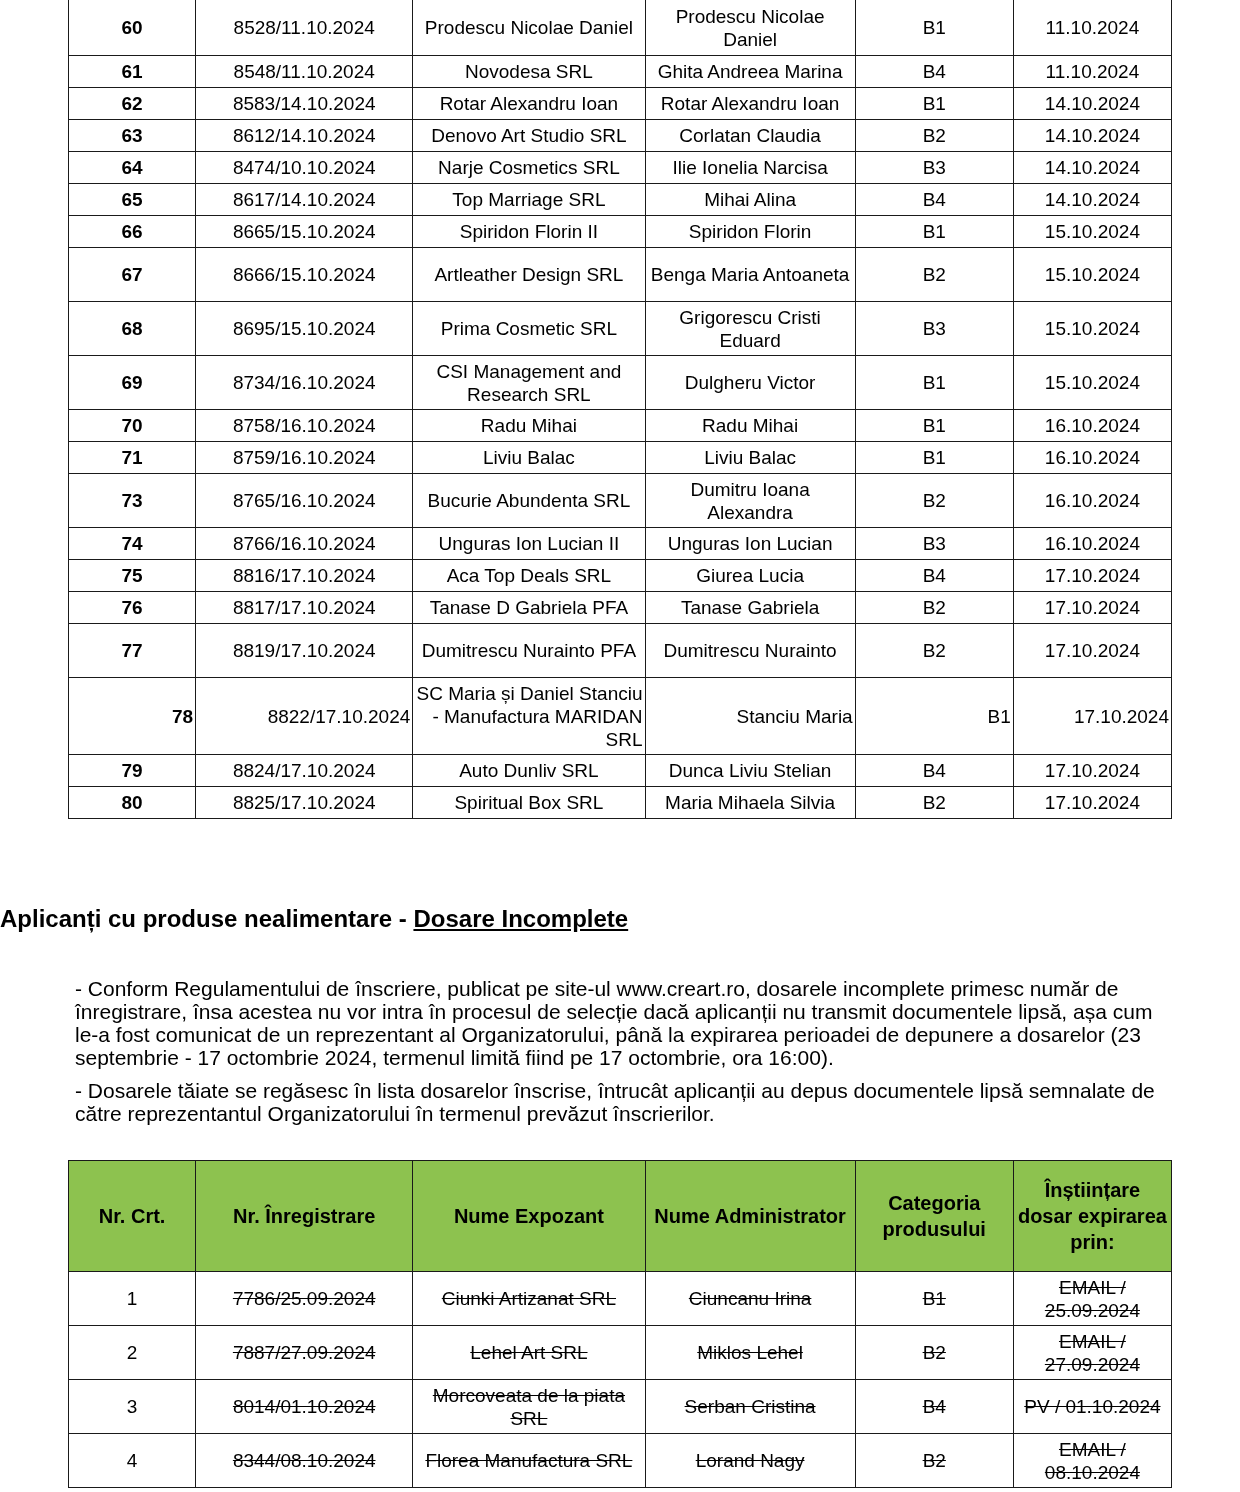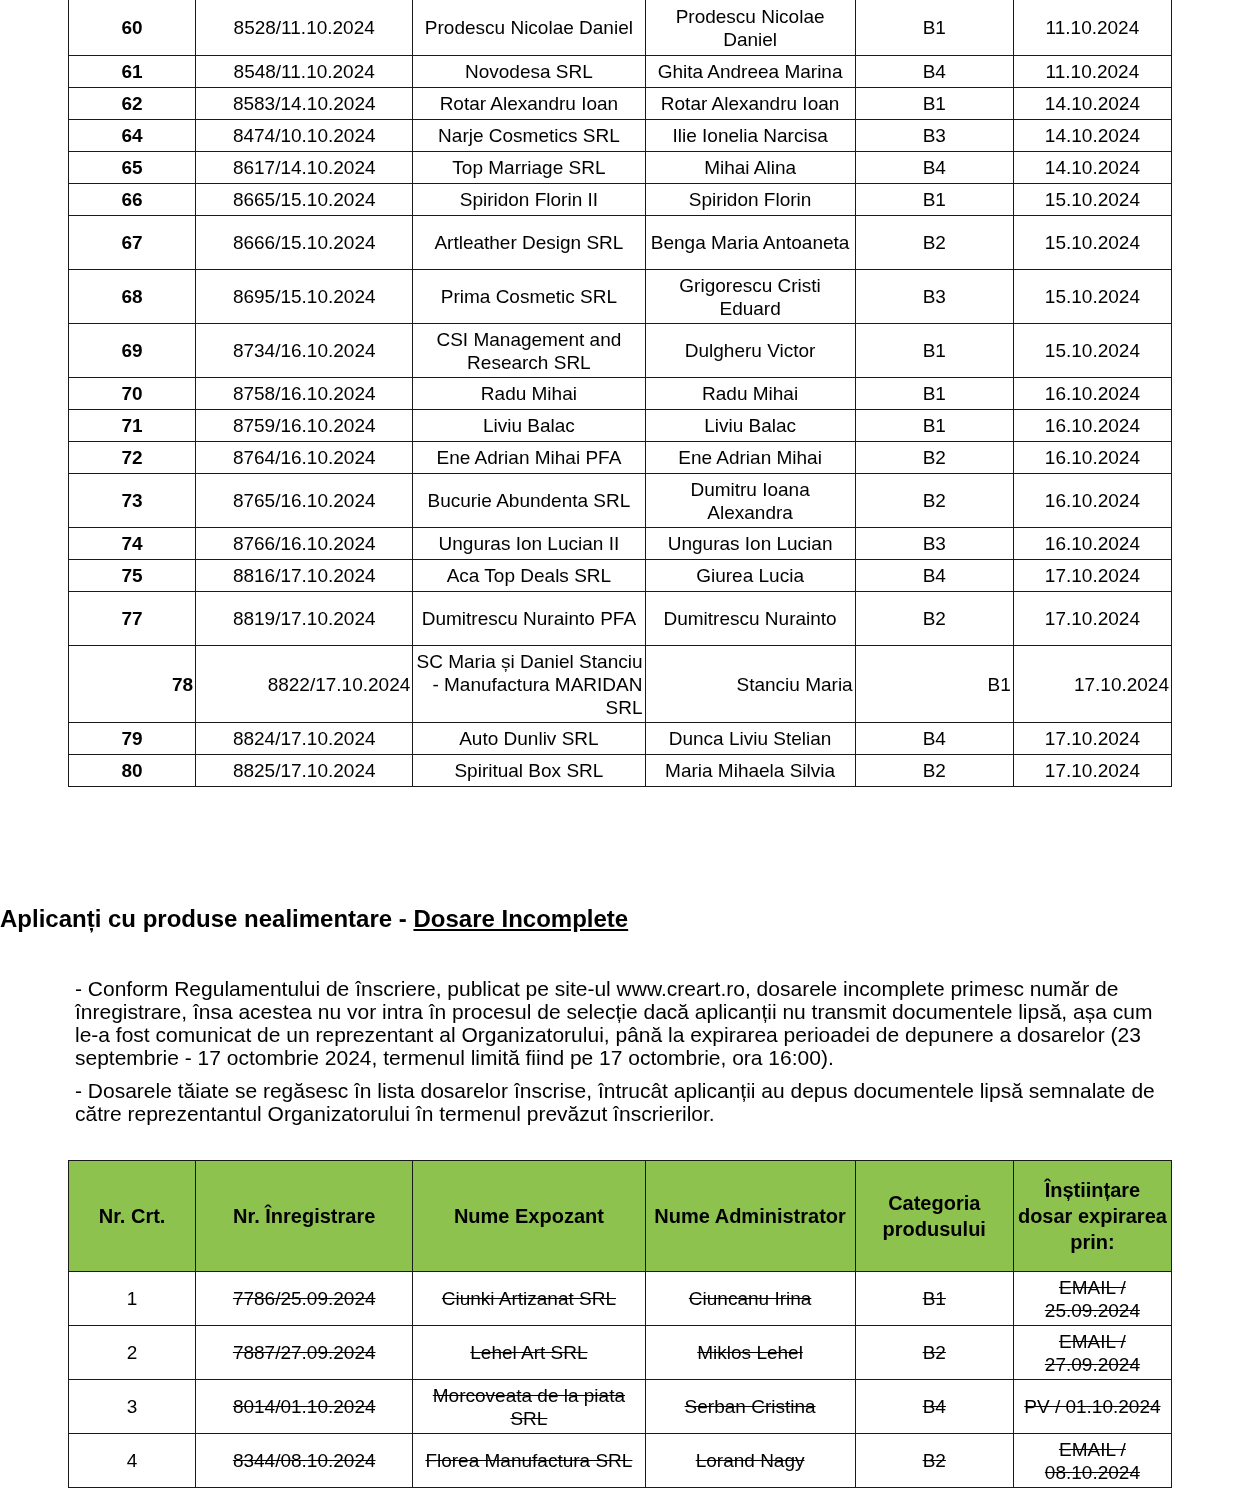--- a/index.html
+++ b/index.html
@@ -68,20 +68,28 @@
       </tr>
       <tr class="h1">
         <td class="nr">62</td>
         <td>8583/14.10.2024</td>
         <td>Rotar Alexandru Ioan</td>
         <td>Rotar Alexandru Ioan</td>
         <td>B1</td>
         <td>14.10.2024</td>
       </tr>
       <tr class="h1">
+        <td class="nr">63</td>
+        <td>8612/14.10.2024</td>
+        <td>Denovo Art Studio SRL</td>
+        <td>Corlatan Claudia</td>
+        <td>B2</td>
+        <td>14.10.2024</td>
+      </tr>
+      <tr class="h1">
         <td class="nr">64</td>
         <td>8474/10.10.2024</td>
         <td>Narje Cosmetics SRL</td>
         <td>Ilie Ionelia Narcisa</td>
         <td>B3</td>
         <td>14.10.2024</td>
       </tr>
       <tr class="h1">
         <td class="nr">65</td>
         <td>8617/14.10.2024</td>
@@ -131,28 +139,20 @@
         <td>16.10.2024</td>
       </tr>
       <tr class="h1">
         <td class="nr">71</td>
         <td>8759/16.10.2024</td>
         <td>Liviu Balac</td>
         <td>Liviu Balac</td>
         <td>B1</td>
         <td>16.10.2024</td>
       </tr>
-      <tr class="h1">
-        <td class="nr">72</td>
-        <td>8764/16.10.2024</td>
-        <td>Ene Adrian Mihai PFA</td>
-        <td>Ene Adrian Mihai</td>
-        <td>B2</td>
-        <td>16.10.2024</td>
-      </tr>
       <tr class="h2">
         <td class="nr">73</td>
         <td>8765/16.10.2024</td>
         <td>Bucurie Abundenta SRL</td>
         <td>Dumitru Ioana Alexandra</td>
         <td>B2</td>
         <td>16.10.2024</td>
       </tr>
       <tr class="h1">
         <td class="nr">74</td>
@@ -161,20 +161,28 @@
         <td>Unguras Ion Lucian</td>
         <td>B3</td>
         <td>16.10.2024</td>
       </tr>
       <tr class="h1">
         <td class="nr">75</td>
         <td>8816/17.10.2024</td>
         <td>Aca Top Deals SRL</td>
         <td>Giurea Lucia</td>
         <td>B4</td>
+        <td>17.10.2024</td>
+      </tr>
+      <tr class="h1">
+        <td class="nr">76</td>
+        <td>8817/17.10.2024</td>
+        <td>Tanase D Gabriela PFA</td>
+        <td>Tanase Gabriela</td>
+        <td>B2</td>
         <td>17.10.2024</td>
       </tr>
       <tr class="h2">
         <td class="nr">77</td>
         <td>8819/17.10.2024</td>
         <td>Dumitrescu Nurainto PFA</td>
         <td>Dumitrescu Nurainto</td>
         <td>B2</td>
         <td>17.10.2024</td>
       </tr>

